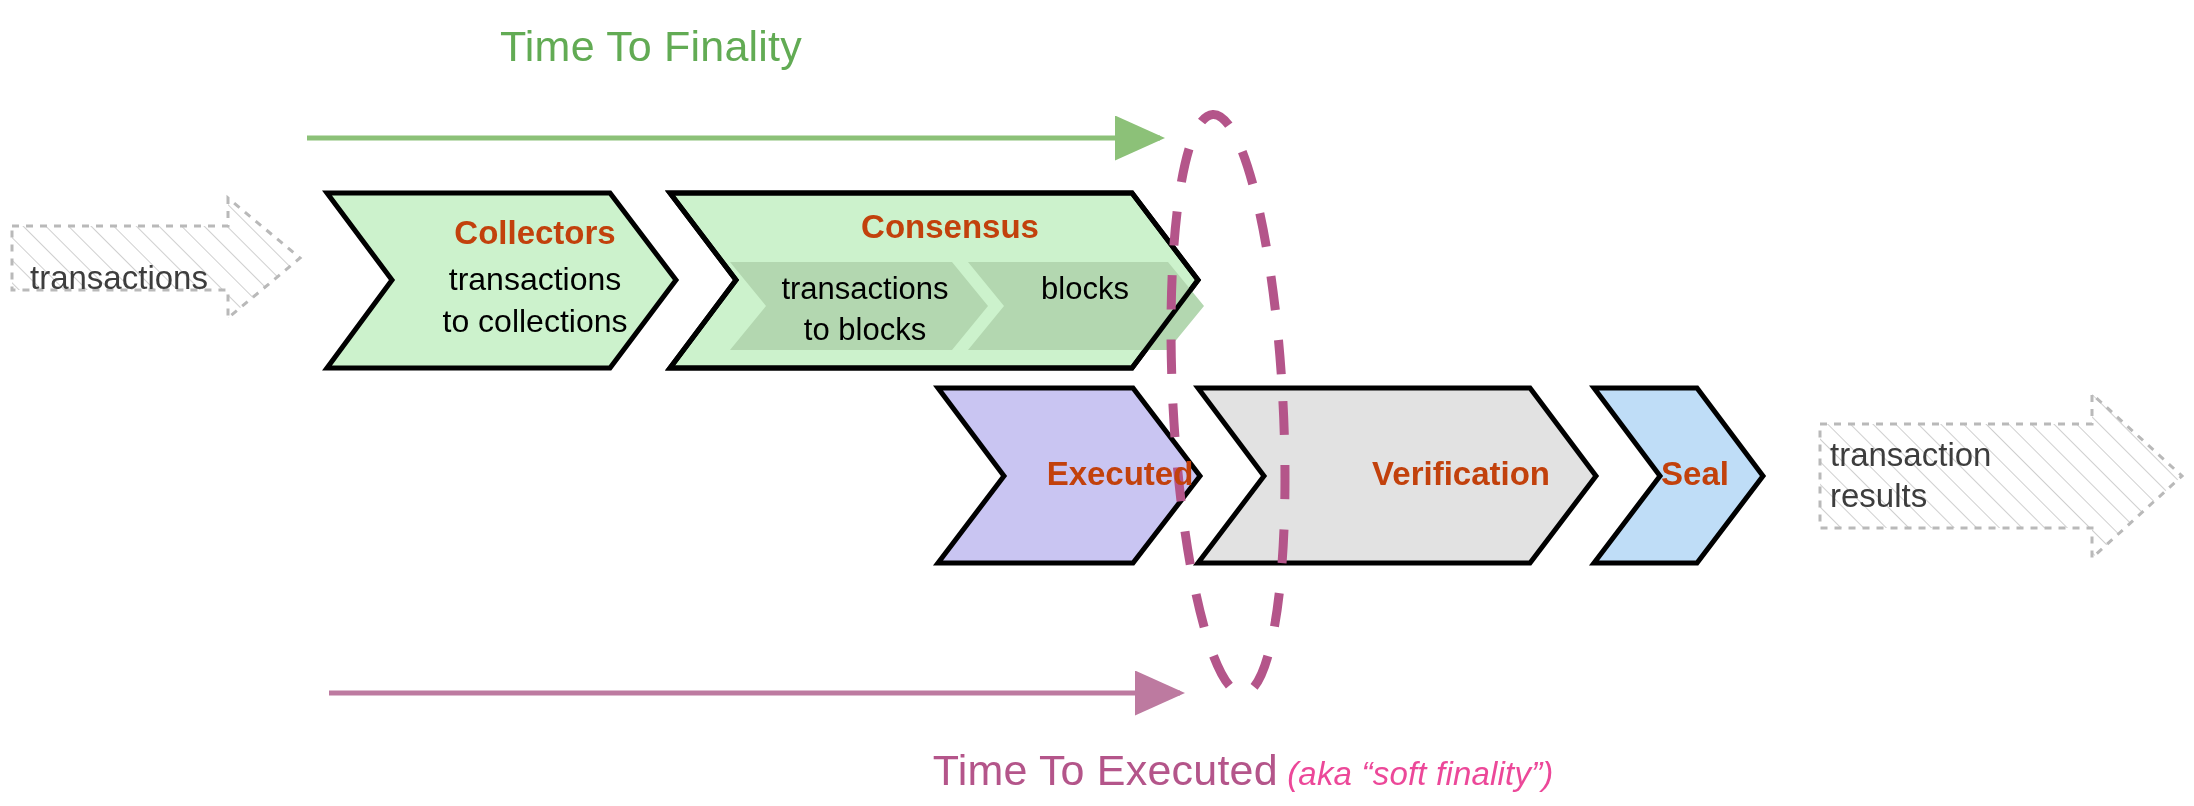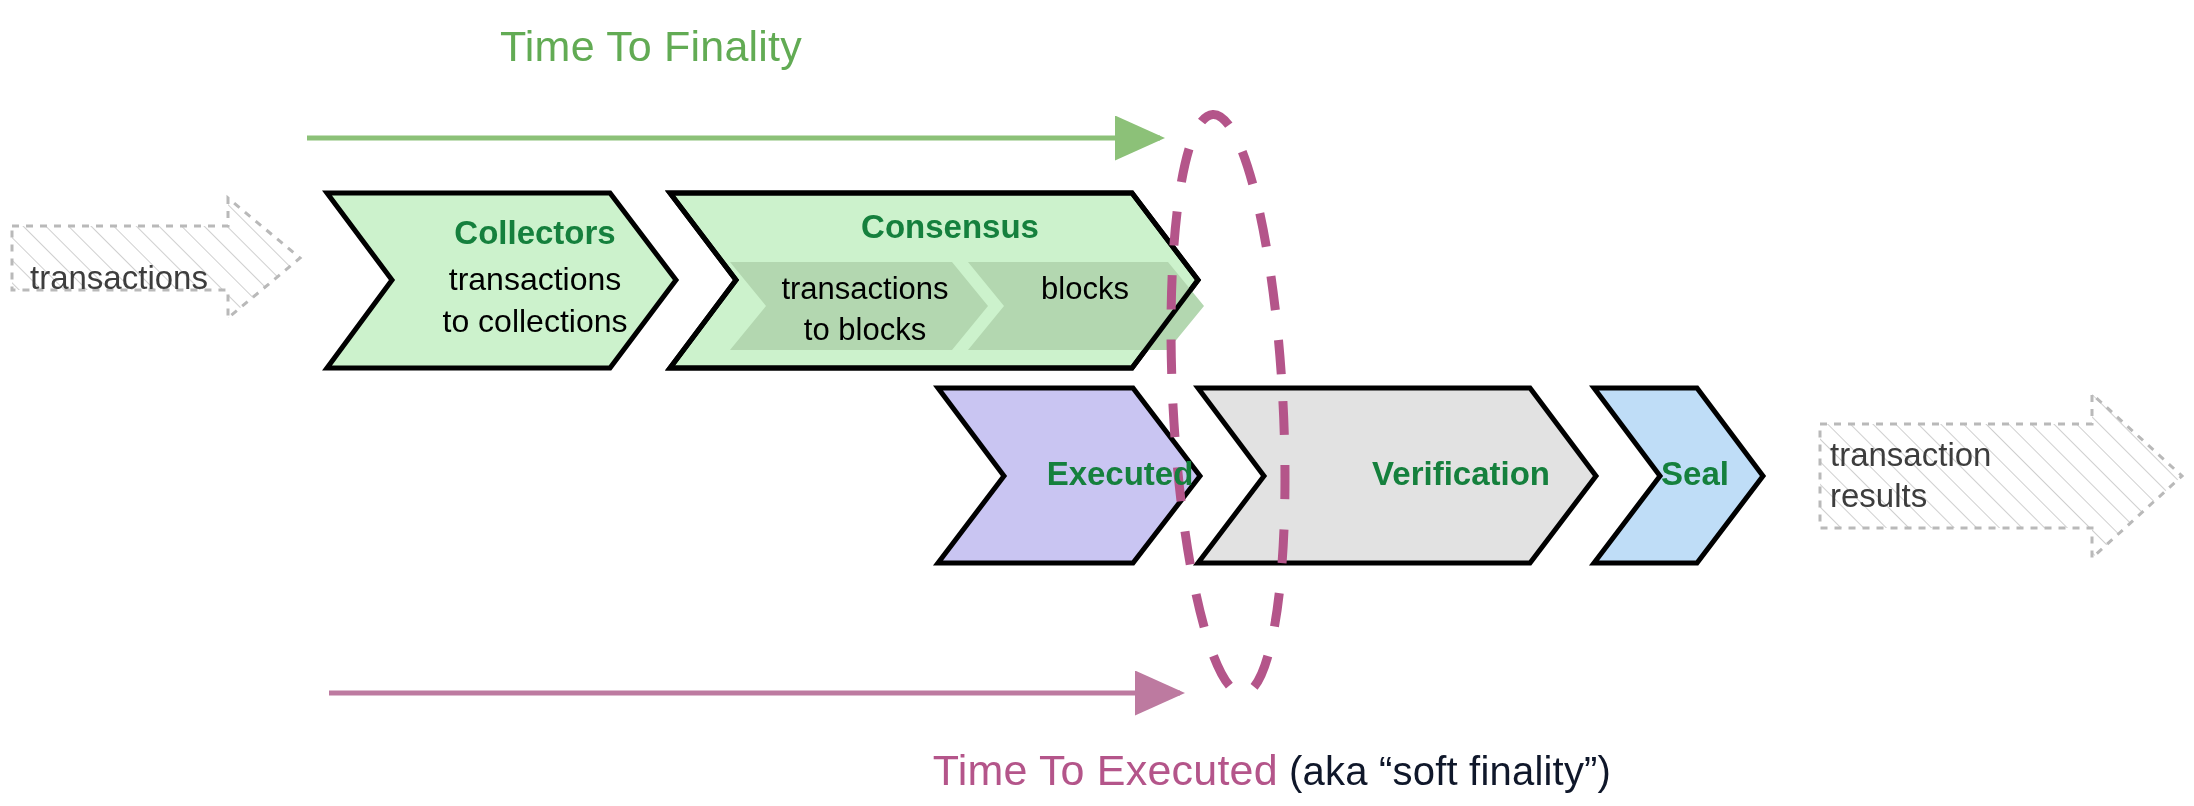--- a/index.html
+++ b/index.html
@@ -1,27 +1,27 @@
 <!DOCTYPE html>
 <html><head>
 <meta charset="utf-8">
 <style>
   html,body{margin:0;padding:0;background:#ffffff;}
   body{font-family:"Liberation Sans",sans-serif;}
   #stage{position:relative;width:2194px;height:806px;background:#fff;overflow:hidden;}
   #svgroot{position:absolute;left:0;top:0;width:2194px;height:806px;}
   .lbl{position:absolute;white-space:pre;line-height:1.12;text-align:center;}
-  .pipe-title{font-size:33px;color:#15803d;font-weight:bold;}
+  .pipe-title{font-size:33px;color:#c2410c;font-weight:bold;}
   .pipe-sub{font-size:32px;color:#000;}
   .sub-lbl{font-size:31px;color:#000;}
   .ghost-lbl{font-size:33px;color:#3d3d3d;}
   .cap{position:absolute;white-space:pre;}
   .cap-green{font-size:43px;color:#62ab54;letter-spacing:.2px;}
   .cap-purple{font-size:43px;color:#b4558a;letter-spacing:.2px;}
-  .cap-gray{font-size:40px;color:#0f172a;letter-spacing:.2px;}
+  .cap-gray{font-size:33px;color:#ec4899;letter-spacing:.2px;font-style:italic;}
 </style>
 </head>
 <body>
 
 <div id="stage">
 
   <svg id="svgroot" viewBox="0 0 2194 806" xmlns="http://www.w3.org/2000/svg">
     <defs>
       <pattern id="hatch" width="16" height="16" patternUnits="userSpaceOnUse" patternTransform="rotate(-45)">
         <line x1="0" y1="0" x2="0" y2="16" stroke="#cfcfcf" stroke-width="2"></line>

